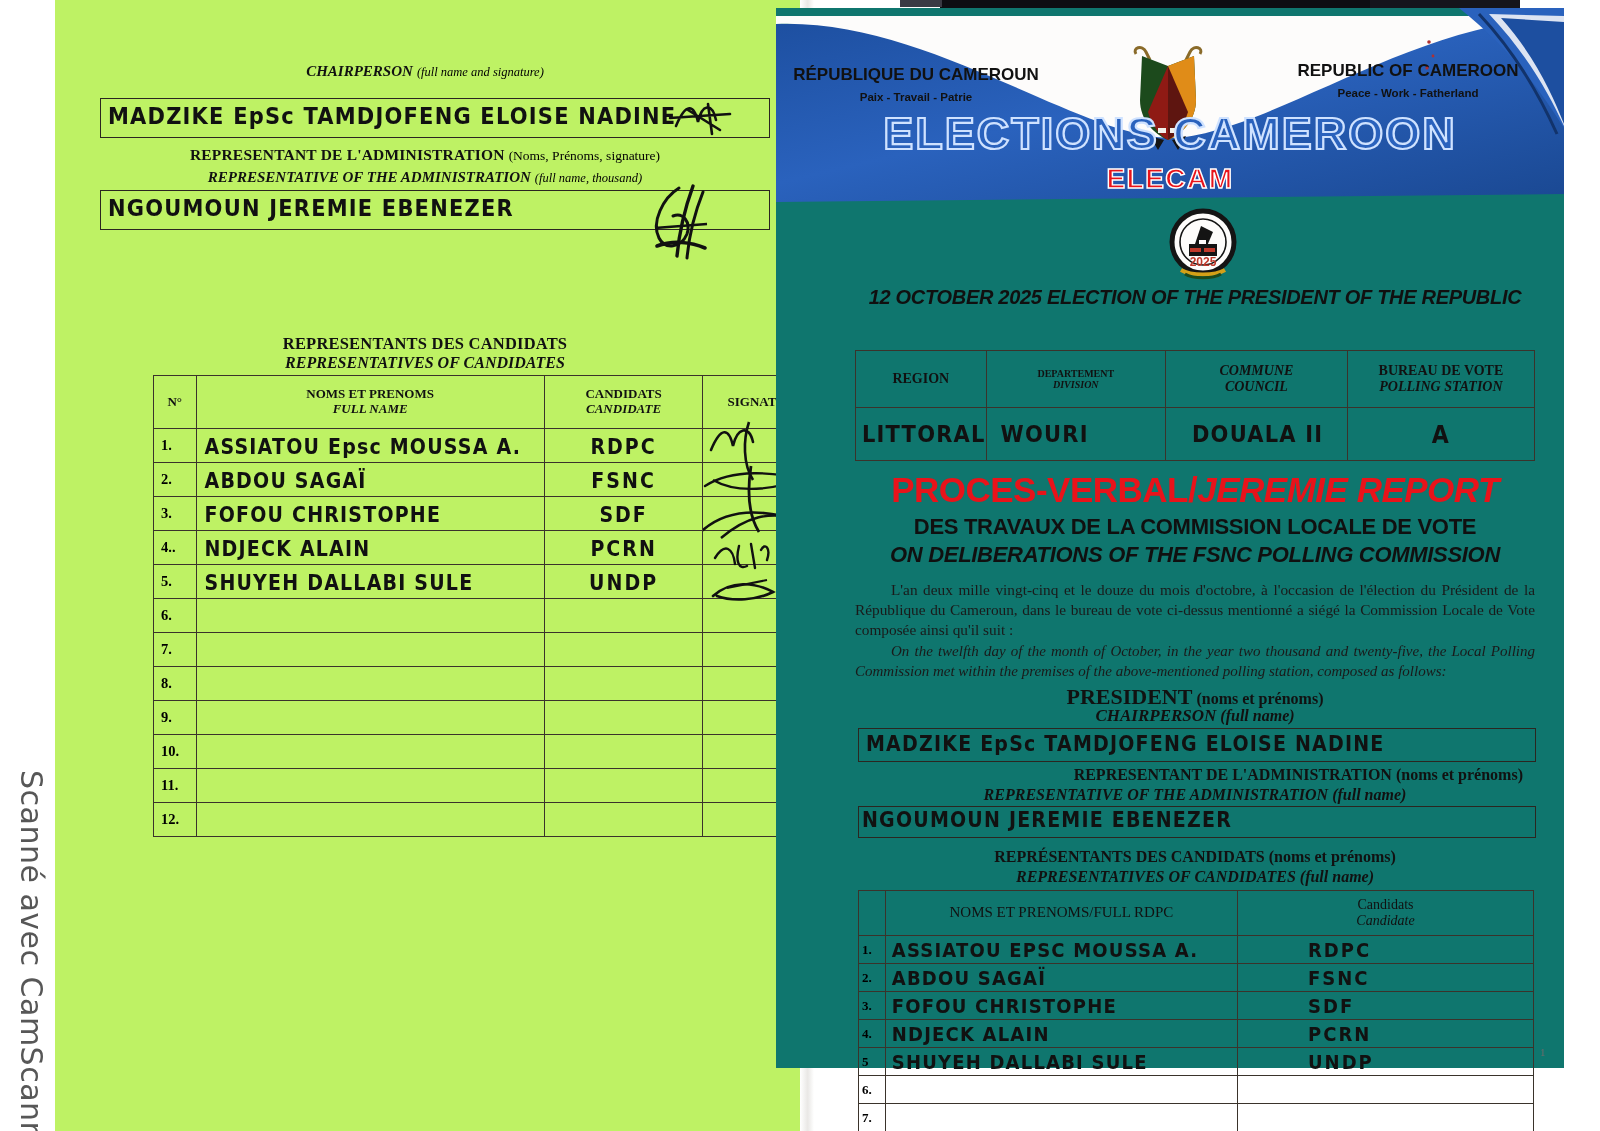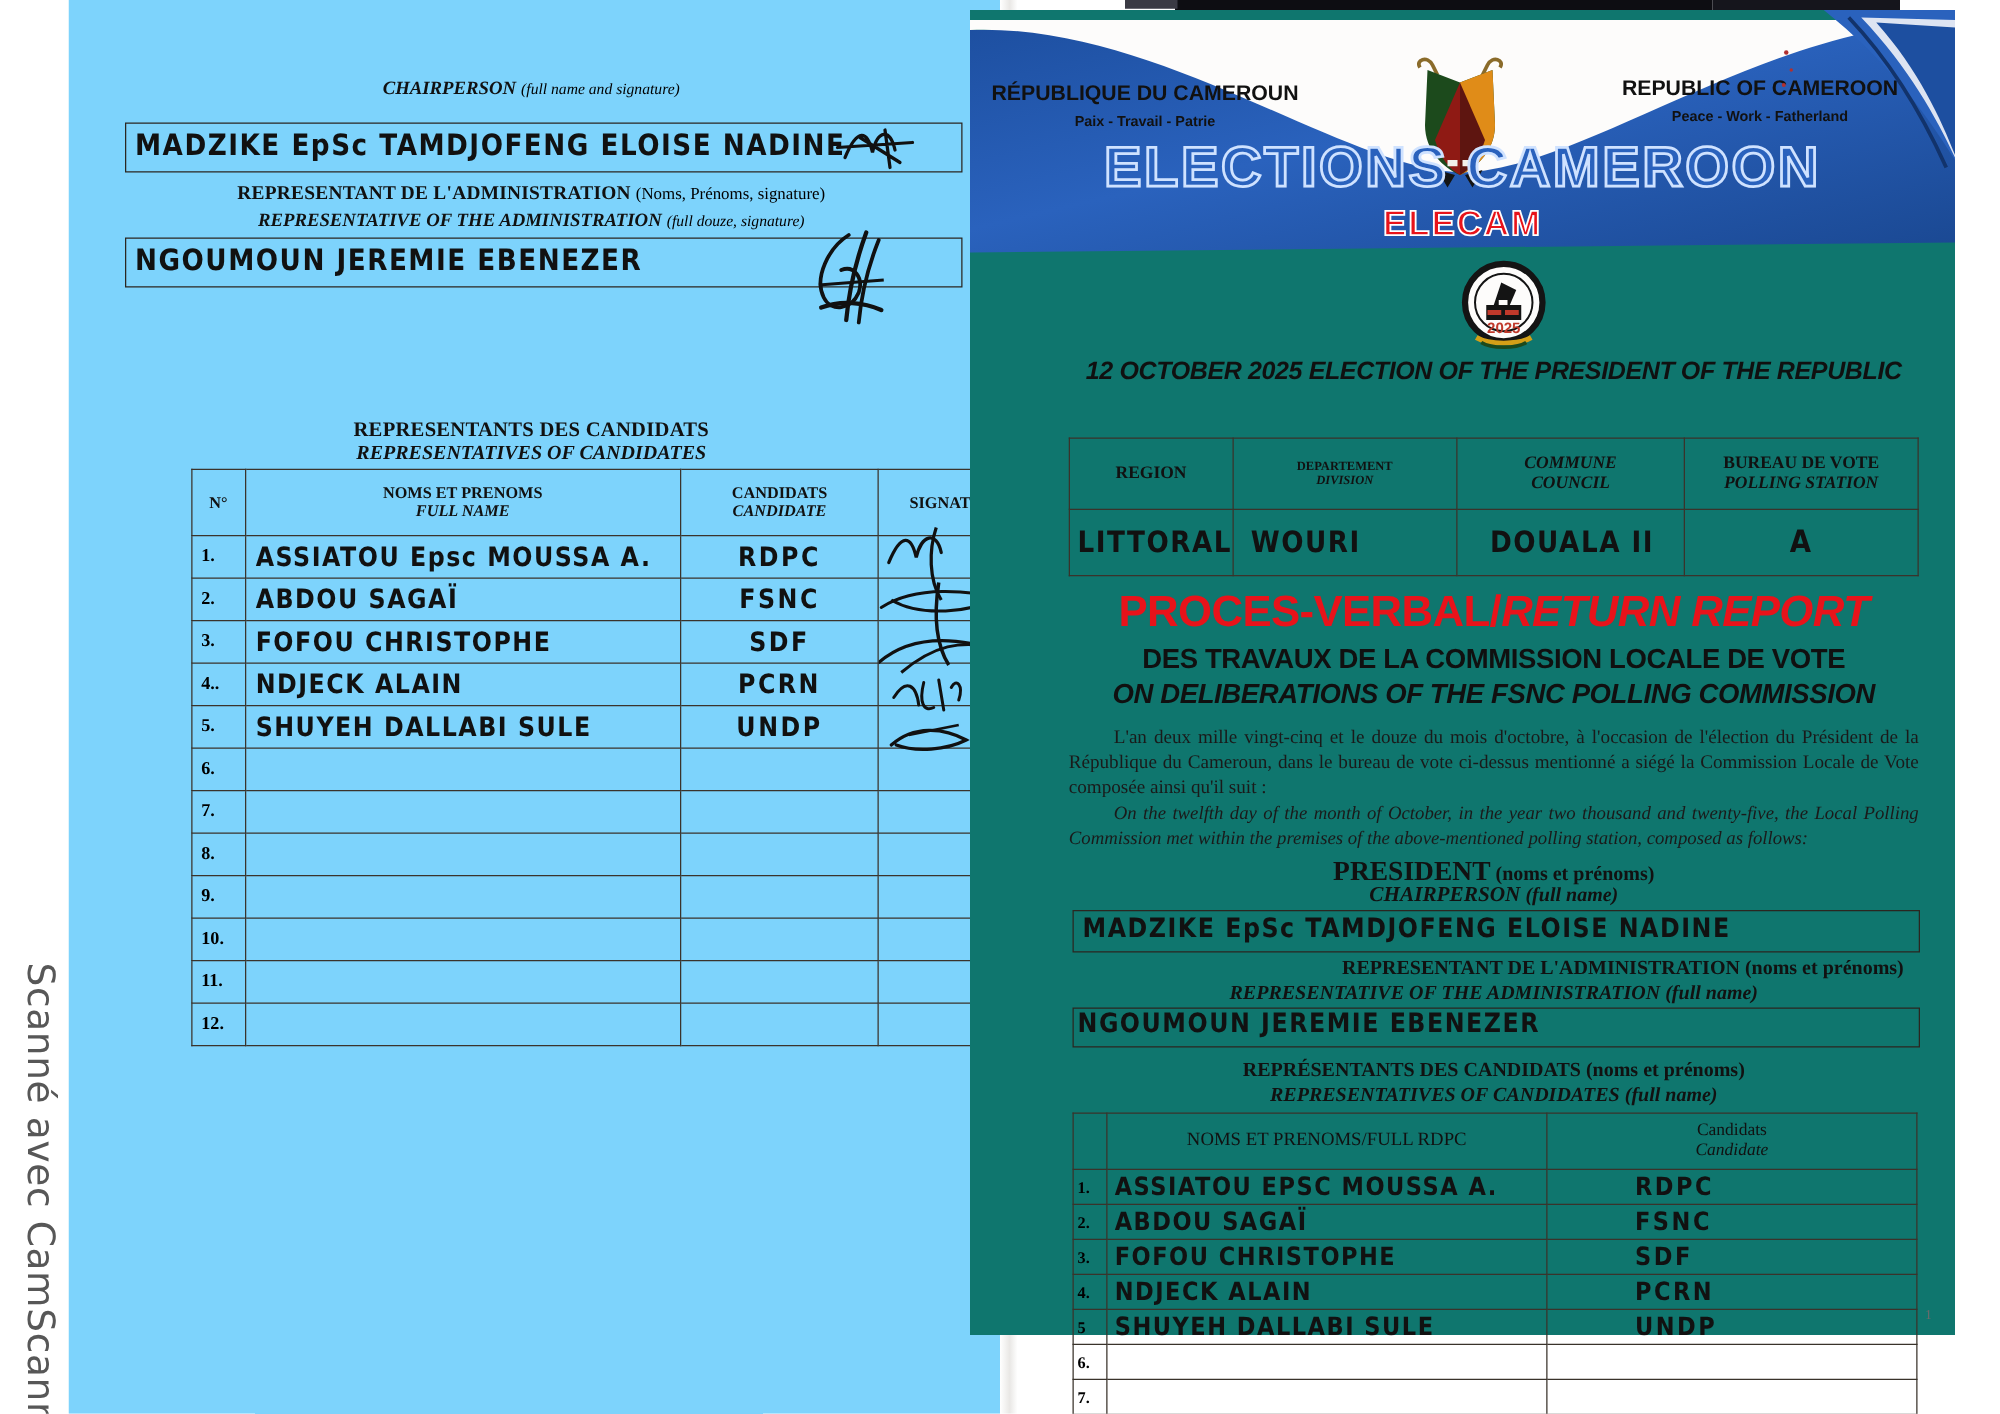--- a/index.html
+++ b/index.html
@@ -12,21 +12,21 @@
   .scan{position:absolute;inset:0;}
 
   
   .top-band{position:absolute;left:940px;top:0;width:430px;height:11px;background:#0d0d12;}
   .top-band2{position:absolute;left:1370px;top:0;width:150px;height:8px;background:#15151c;}
   .top-band3{position:absolute;left:900px;top:0;width:42px;height:7px;background:#3a3a44;}
 
   
   .page-left{
     position:absolute;left:55px;top:0;width:745px;height:1131px;
-    background:#7dd3fc;
+    background:#bef264;
   }
 
   .ctr{text-align:center;}
   .lbl-fr{font-weight:bold;font-size:15.5px;letter-spacing:.2px;color:#111;}
   .lbl-en{font-weight:bold;font-style:italic;font-size:15px;color:#111;}
   .lbl-sm{font-weight:normal;font-size:13.5px;}
   .lbl-sm-i{font-weight:normal;font-style:italic;font-size:12.5px;}
 
   .chair-head{position:absolute;left:40px;top:62px;width:660px;}
   .box-line{
@@ -134,21 +134,21 @@
         <path d="M8 30 C18 6, 26 8, 30 26 C34 8, 44 6, 48 24 M2 22 L62 18 M20 14 L52 34 M40 8 L44 38" stroke="#111" stroke-width="2.6" fill="none" stroke-linecap="round"></path>
       </svg>
     </div>
 
     <div class="ctr" style="position:absolute;left:40px;top:146px;width:660px;">
       <span class="lbl-fr">REPRESENTANT DE L'ADMINISTRATION</span>
       <span class="lbl-sm">(Noms, Prénoms, signature)</span>
     </div>
     <div class="ctr" style="position:absolute;left:40px;top:168px;width:660px;">
       <span class="lbl-en">REPRESENTATIVE OF THE ADMINISTRATION</span>
-      <span class="lbl-sm-i">(full douze, signature)</span>
+      <span class="lbl-sm-i">(full name, thousand)</span>
     </div>
 
     <div class="box-line" style="left:45px;top:190px;width:668px;height:38px;"></div>
     <div class="hand" style="position:absolute;left:53px;top:196px;font-size:21px;">NGOUMOUN JEREMIE EBENEZER</div>
     <div style="position:absolute;left:578px;top:182px;">
       <svg width="90" height="80" viewBox="0 0 90 80">
         <path d="M46 6 C30 16, 18 40, 26 56 C32 68, 48 66, 54 52 C58 40, 50 30, 40 34" stroke="#111" stroke-width="3" fill="none" stroke-linecap="round"></path>
         <path d="M60 4 C52 26, 46 52, 44 74" stroke="#111" stroke-width="3.4" fill="none" stroke-linecap="round"></path>
         <path d="M70 10 C62 30, 56 54, 54 76" stroke="#111" stroke-width="3" fill="none" stroke-linecap="round"></path>
         <path d="M22 46 L74 42" stroke="#111" stroke-width="2.4" fill="none"></path>
@@ -458,21 +458,21 @@
       </td>
       <td>
         <div class="hand" style="font-size:22px;text-align:center;">A</div>
       </td>
     </tr>
   </tbody>
     </table>
 
   <div style="position:absolute;left:845px;top:470px;width:700px;text-align:center;">
     <div class="redttl">
-      <span>PROCES-VERBAL</span><span>/</span><span class="it">RETURN REPORT</span>
+      <span>PROCES-VERBAL</span><span>/</span><span class="it">JEREMIE REPORT</span>
     </div>
     <div class="blkttl" style="margin-top:4px;">DES TRAVAUX DE LA COMMISSION LOCALE DE VOTE</div>
     <div class="blkttl it" style="margin-top:2px;">ON DELIBERATIONS OF THE FSNC POLLING COMMISSION</div>
   </div>
 
   <div class="para" style="position:absolute;left:855px;top:580px;width:680px;text-indent:36px;">L'an deux mille vingt-cinq et le douze du mois d'octobre, à l'occasion de l'élection du Président de la République du Cameroun, dans le bureau de vote ci-dessus mentionné a siégé la Commission Locale de Vote composée ainsi qu'il suit :</div>
   <div class="para en" style="position:absolute;left:855px;top:642px;width:680px;text-indent:36px;">On the twelfth day of the month of October, in the year two thousand and twenty-five, the Local Polling Commission met within the premises of the above-mentioned polling station, composed as follows:</div>
 
   <div style="position:absolute;left:855px;top:684px;width:680px;text-align:center;">
     <span class="r-lbl" style="font-size:22px;">PRESIDENT</span>

